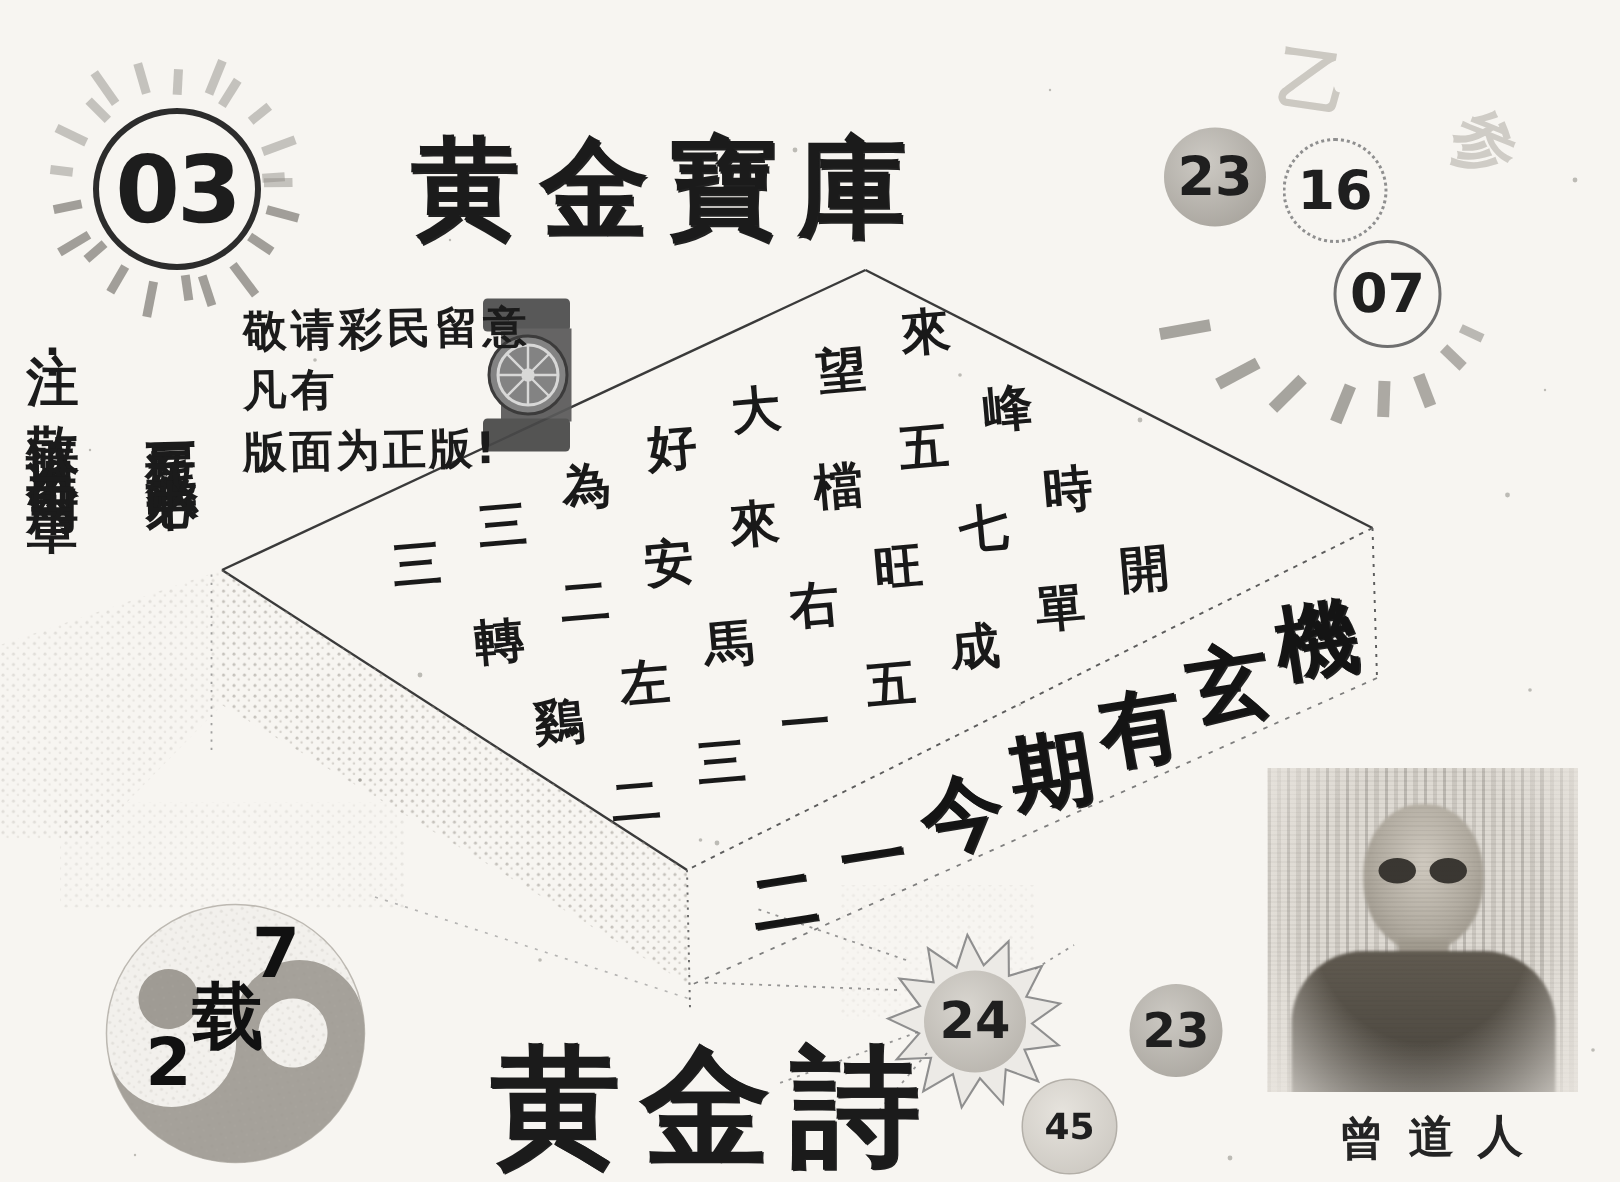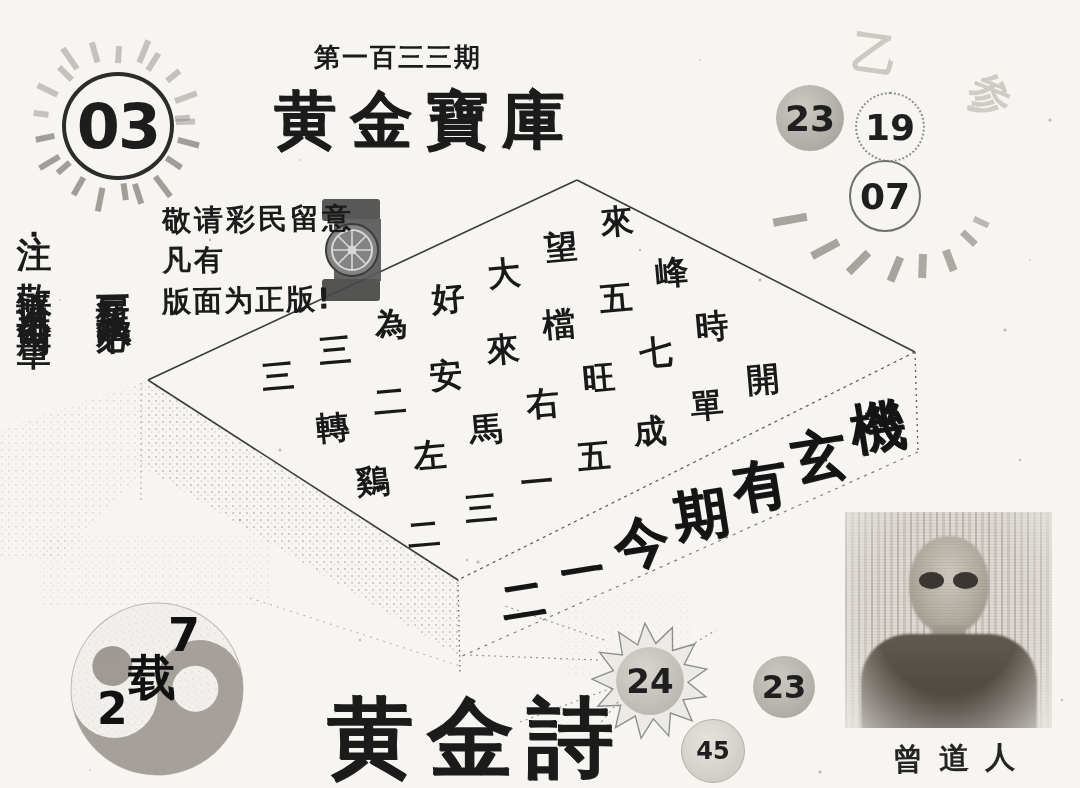--- a/index.html
+++ b/index.html
@@ -6,21 +6,21 @@
   #page{
     position:relative;width:1080px;height:788px;overflow:hidden;
     background:#f7f5f1;
     font-family:"DejaVu Sans",sans-serif;color:#1b1b1b;
   }
   #art{position:absolute;left:0;top:0;z-index:0;}
   .abs{position:absolute;z-index:2;}
 
   
   .issue{left:314px;top:40px;font-size:26px;font-weight:700;letter-spacing:2px;}
-  .main-title{left:274px;top:78px;font-size:62px;font-weight:900;letter-spacing:14px;
+  .main-title{left:274px;top:78px;font-size:72px;font-weight:900;letter-spacing:14px;
               text-shadow:1px 1px 0 #222;}
   .poem-title{left:327px;top:680px;font-size:86px;font-weight:900;letter-spacing:14px;
               text-shadow:1px 1px 0 #222;}
 
   
   .sun-badge{left:62px;top:72px;width:104px;height:100px;border:4px solid #2c2c2c;
              border-radius:50%;display:flex;align-items:center;justify-content:center;}
   .sun-number{font-size:62px;font-weight:600;letter-spacing:-2px;color:#1d1d1d;}
 
   
@@ -38,21 +38,21 @@
   .faint-1{left:852px;top:24px;font-size:46px;transform:rotate(8deg);opacity:.6;}
   .faint-2{left:968px;top:66px;font-size:44px;transform:rotate(22deg);opacity:.55;}
 
   
   .ball{position:absolute;z-index:2;border-radius:50%;display:flex;align-items:center;
         justify-content:center;font-weight:700;color:#1f1f1f;transform:translate(-50%,-50%);}
   .ball-t23{left:810px;top:118px;width:68px;height:66px;font-size:36px;
             background:radial-gradient(circle at 40% 35%,#cdcac4,#a09c95);}
   .ball-t13{left:890px;top:127px;width:66px;height:66px;font-size:36px;
             border:2px dotted #8f8f8f;background:rgba(247,245,241,.6);}
-  .ball-t07{left:885px;top:196px;width:68px;height:68px;font-size:36px;
+  .ball-t07{left:925px;top:196px;width:68px;height:68px;font-size:36px;
             border:2px solid #6f6f6f;background:rgba(247,245,241,.85);}
   .ball-b06{left:740px;top:606px;width:62px;height:62px;font-size:32px;
             background:radial-gradient(circle at 42% 35%,#ccc9c3,#a9a59e);}
   .ball-b24{left:650px;top:681px;width:68px;height:68px;font-size:34px;
             background:radial-gradient(circle at 42% 35%,#d8d5cf,#b2aea7);}
   .ball-b23{left:784px;top:687px;width:62px;height:62px;font-size:32px;
             background:radial-gradient(circle at 42% 35%,#ccc9c3,#a5a19a);}
   .ball-b45{left:713px;top:751px;width:62px;height:62px;font-size:24px;
             border:1px solid #b3afa8;
             background:radial-gradient(circle at 42% 35%,#e6e3dd,#c8c4bd);}
@@ -210,39 +210,38 @@
         <circle cx="1050" cy="120" r="1.6" fill="#8d8a84" opacity=".55"></circle>
         <circle cx="90" cy="770" r="0.8" fill="#8d8a84" opacity=".55"></circle>
         <circle cx="1062" cy="700" r="1.2" fill="#8d8a84" opacity=".55"></circle>
         <circle cx="530" cy="100" r="1.6" fill="#8d8a84" opacity=".55"></circle>
         <circle cx="960" cy="640" r="0.8" fill="#8d8a84" opacity=".55"></circle>
         <circle cx="360" cy="640" r="1.2" fill="#8d8a84" opacity=".55"></circle>
         <circle cx="280" cy="450" r="1.6" fill="#8d8a84" opacity=".55"></circle>
       </g>
   </svg>
 
-  <div class="abs issue">第一百三三期</div>
   <div class="abs main-title">黄金寶庫</div>
   <div class="abs poem-title">黄金詩</div>
 
   <div class="abs sun-badge">
     <span class="sun-number">03</span>
   </div>
 
   <div class="abs v-text seal-note">注：敬请认准公司用章</div>
   <div class="abs v-text tail-note">尾数二一三八必中</div>
   <div class="abs notice notice-1">敬请彩民留意</div>
   <div class="abs notice notice-2">凡有</div>
   <div class="abs notice notice-3">版面为正版!</div>
 
   <div class="abs faint faint-1">乙</div>
   <div class="abs faint faint-2">参</div>
 
   <div class="ball ball-t23">23</div>
-  <div class="ball ball-t13">19</div>
+  <div class="ball ball-t13">16</div>
   <div class="ball ball-t07">07</div>
   <div class="ball ball-b24">24</div>
   <div class="ball ball-b23">23</div>
   <div class="ball ball-b45">45</div>
 
   <div id="poem-layer">
       <span class="poem-ch" style="left: 617px; top: 222px;">來</span>
       <span class="poem-ch" style="left: 560.5px; top: 247.8px;">望</span>
       <span class="poem-ch" style="left: 504px; top: 273.6px;">大</span>
       <span class="poem-ch" style="left: 447.5px; top: 299.4px;">好</span>

